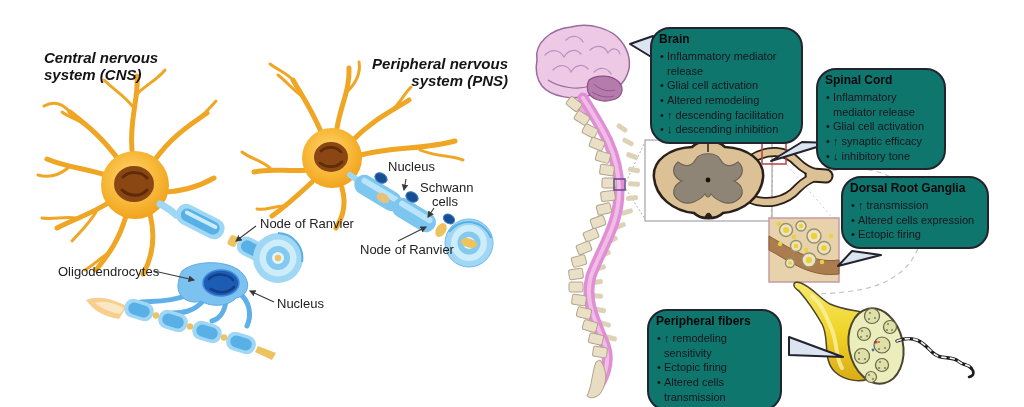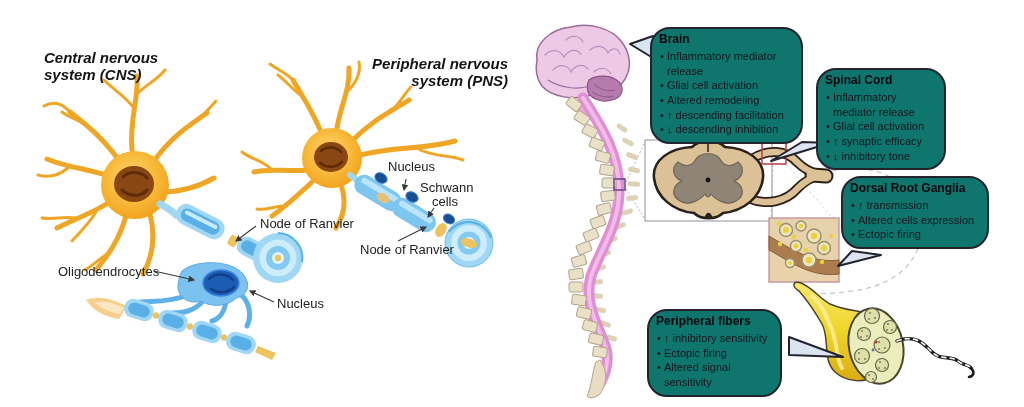--- a/index.html
+++ b/index.html
@@ -426,17 +426,17 @@
   <ul>
     <li>↑ transmission</li>
     <li>Altered cells expression</li>
     <li>Ectopic firing</li>
   </ul>
 </div>
 
 <div class="callout" style="left:647px; top:309px; width:135px;">
   <h3>Peripheral fibers</h3>
   <ul>
-    <li>↑ inhibitory sensitivity</li>
+    <li>↑ remodeling sensitivity</li>
     <li>Ectopic firing</li>
-    <li>Altered signal sensitivity</li>
+    <li>Altered cells transmission</li>
   </ul>
 </div>
 
 </body></html>

